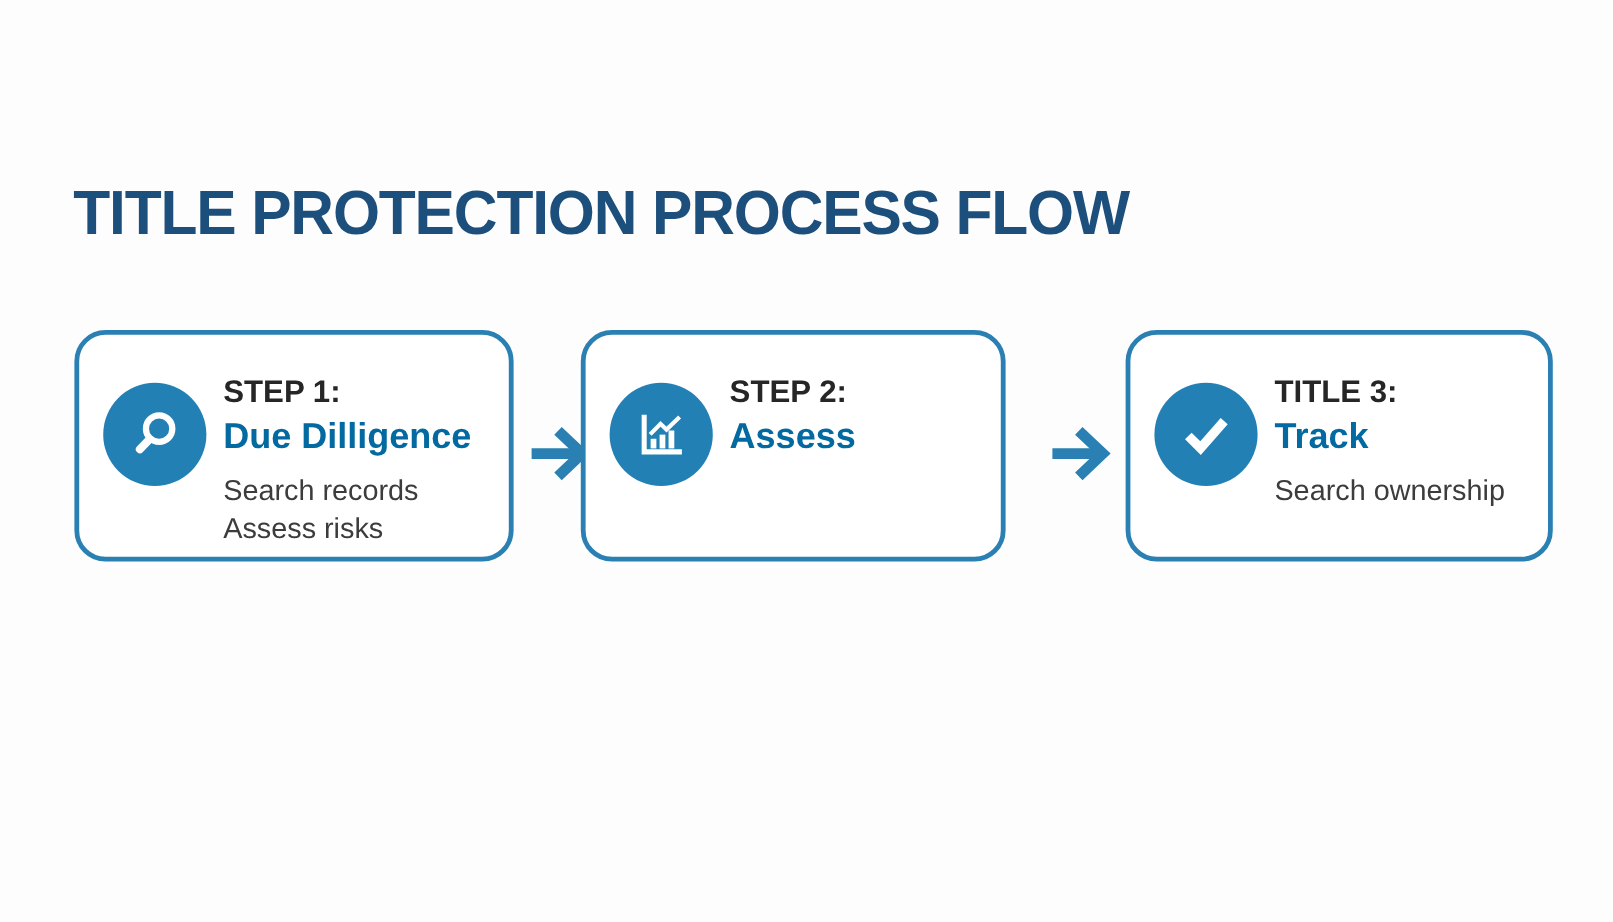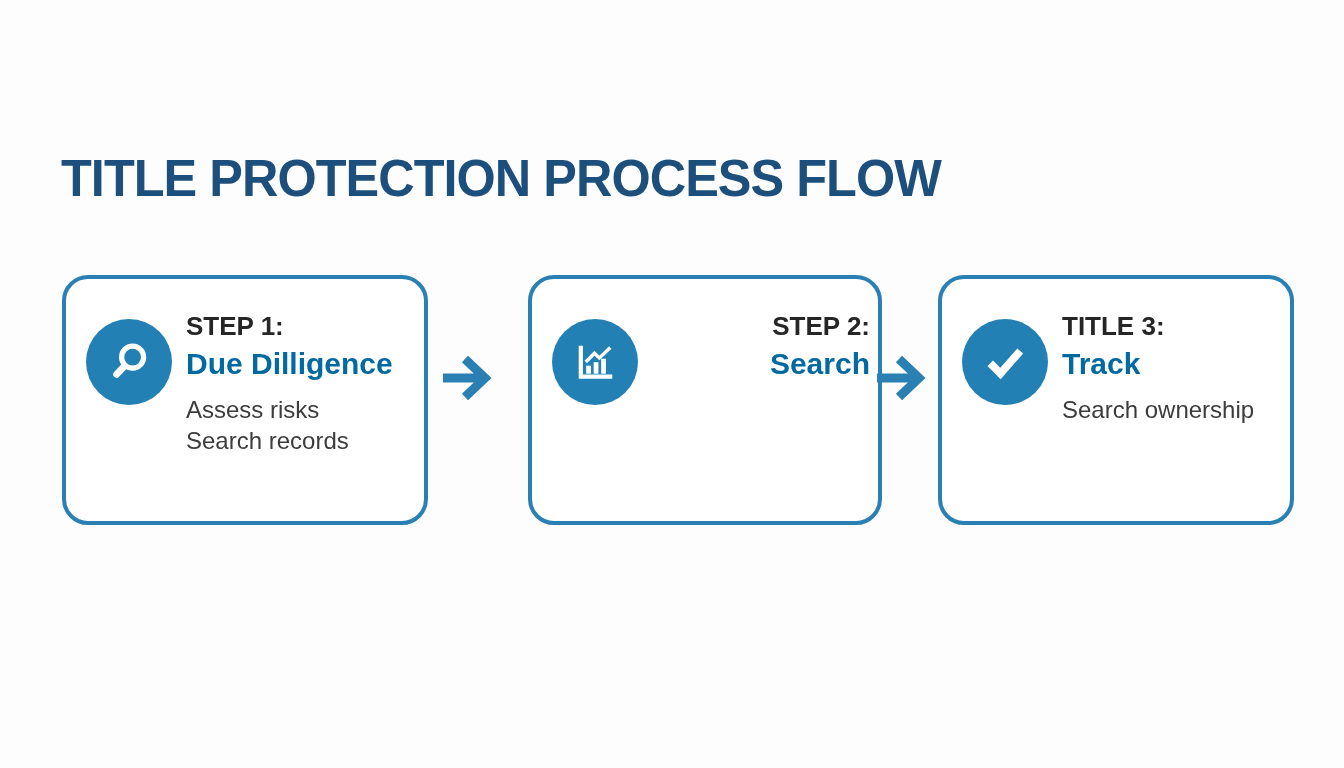--- a/index.html
+++ b/index.html
@@ -22,28 +22,28 @@
     font-weight: 800;
     color: #1d4f7c;
     letter-spacing: -1px;
     white-space: nowrap;
     transform: scaleX(0.97);
     transform-origin: left center;
   }
   .step-box {
     position: absolute;
     top: 275px;
-    height: 250px;
+    height: 193px;
     background: #ffffff;
     border: 4px solid #2a80b2;
     border-radius: 26px;
     box-sizing: border-box;
   }
   #box-1 { left: 62px;  width: 366px; }
-  #box-2 { left: 528px; width: 354px; text-align: right; }
+  #box-2 { left: 484px; width: 354px; }
   #box-3 { left: 938px; width: 356px; }
 
   .icon-circle {
     position: absolute;
     left: 20px;
     top: 40px;
     width: 86px;
     height: 86px;
     border-radius: 50%;
     background: #2380b5;
@@ -99,22 +99,22 @@
   <div class="icon-circle">
     <svg width="48" height="48" viewBox="0 0 24 24" aria-hidden="true">
       <circle cx="13.8" cy="9.6" r="5.5" fill="none" stroke="#ffffff" stroke-width="2.6"></circle>
       <line x1="9.7" y1="14.1" x2="5.8" y2="18.2" stroke="#ffffff" stroke-width="3.4" stroke-linecap="round"></line>
     </svg>
   </div>
   <div class="text-col">
     <div class="step-label">STEP 1:</div>
     <div class="step-name">Due Dilligence</div>
     <div class="step-details">
+      <div class="detail-line">Search records</div>
       <div class="detail-line">Assess risks</div>
-      <div class="detail-line">Search records</div>
     </div>
   </div>
 </div>
 
 <div class="arrow" id="arrow-1">
   <svg width="54" height="54" viewBox="0 0 54 54" aria-hidden="true">
     <line x1="3" y1="27" x2="40" y2="27" stroke="#2a80b2" stroke-width="9"></line>
     <polyline points="25,8 45,27 25,46" fill="none" stroke="#2a80b2" stroke-width="9" stroke-linejoin="miter" stroke-linecap="butt"></polyline>
   </svg>
 </div>
@@ -124,21 +124,21 @@
     <svg width="46" height="46" viewBox="0 0 24 24" aria-hidden="true">
       <path d="M4.6,3.5 V19.6 H21" fill="none" stroke="#ffffff" stroke-width="2.2"></path>
       <rect x="7.4" y="13.9" width="2.5" height="4.2" fill="#ffffff"></rect>
       <rect x="11.3" y="12.1" width="2.5" height="6" fill="#ffffff"></rect>
       <rect x="15.2" y="10.3" width="2.5" height="7.8" fill="#ffffff"></rect>
       <polyline points="7.2,12 11.7,7.4 14.3,9.9 20,4.4" fill="none" stroke="#ffffff" stroke-width="1.8"></polyline>
     </svg>
   </div>
   <div class="text-col">
     <div class="step-label">STEP 2:</div>
-    <div class="step-name">Search</div>
+    <div class="step-name">Assess</div>
   </div>
 </div>
 
 <div class="arrow" id="arrow-2">
   <svg width="54" height="54" viewBox="0 0 54 54" aria-hidden="true">
     <line x1="3" y1="27" x2="40" y2="27" stroke="#2a80b2" stroke-width="9"></line>
     <polyline points="25,8 45,27 25,46" fill="none" stroke="#2a80b2" stroke-width="9" stroke-linejoin="miter" stroke-linecap="butt"></polyline>
   </svg>
 </div>
 

